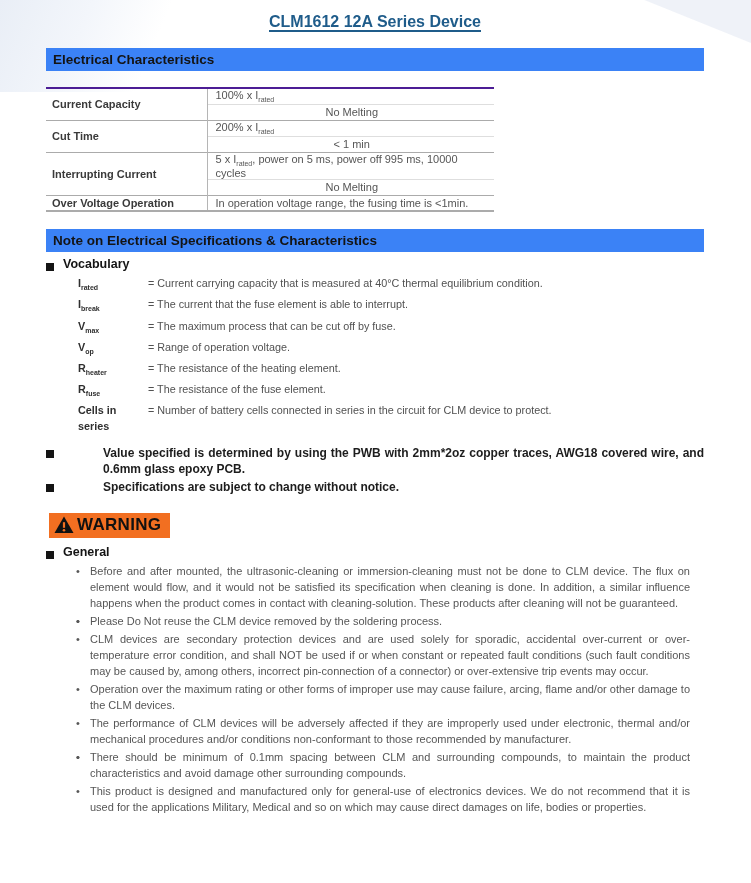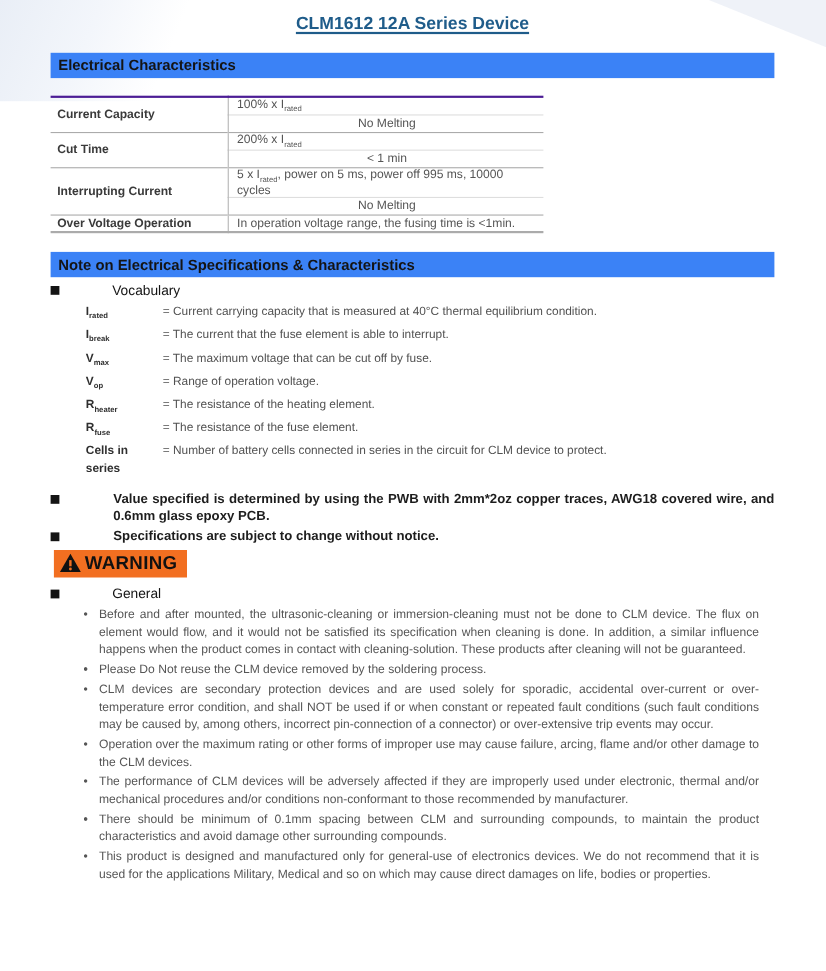--- a/index.html
+++ b/index.html
@@ -66,43 +66,43 @@
     color: #3a3a3a;
     border-right: 1px solid #b5b5b5;
   }
   .spec-table tr.row-start td { border-top: 1px solid #ababab; }
   .spec-table tr.row-cont td.val { border-top: 1px solid #dedede; text-align: center; }
   .spec-table td.val { padding-left: 8px; }
   .spec-table sub, .vocab-term sub { font-size: 7px; }
 
   .bullet-head {
     margin-top: 5px;
-    display: flex; align-items: center;
-    font-size: 12.5px; font-weight: normal; color: #141414; gap: 39px;
+    display: flex; align-items: flex-end;
+    font-size: 12.5px; font-weight: bold; color: #141414;
   }
   .square {
     display: inline-block; width: 8px; height: 8px;
     background: #141414; margin-right: 9px; flex: none;
   }
 
   .vocab-list { margin-top: 4px; margin-left: 32px; }
   .vocab-row { display: flex; line-height: 16px; font-size: 10.8px; }
   .vocab-term { width: 70px; flex: none; font-weight: bold; color: #2f2f2f; }
   .vocab-def { color: #515151; }
 
   .notes { margin-top: 7px; }
   .note-item { display: flex; margin-top: 3px; gap: 40px; }
   .note-item .square { margin-top: 4px; }
   .note-text {
     font-size: 12px; line-height: 15.5px; font-weight: bold; color: #1d1d1d;
     text-align: justify; width: 626px;
   }
 
   .warning-banner {
-    margin-top: 4px; margin-left: 3px;
+    margin-top: 17px; margin-left: 3px;
     display: inline-flex; align-items: center;
     background: #f26f21;
     padding: 2px 9px 3px 5px;
     gap: 3px;
   }
   .warning-label {
     font-size: 17px; font-weight: 800; color: #111; letter-spacing: .3px;
   }
 
   .general-head { margin-top: 7px; }
@@ -174,21 +174,21 @@
     <div class="vocab-row">
       <span class="vocab-term"><b>I</b><sub>rated</sub></span>
       <span class="vocab-def">= Current carrying capacity that is measured at 40°C thermal equilibrium condition.</span>
     </div>
     <div class="vocab-row">
       <span class="vocab-term"><b>I</b><sub>break</sub></span>
       <span class="vocab-def">= The current that the fuse element is able to interrupt.</span>
     </div>
     <div class="vocab-row">
       <span class="vocab-term"><b>V</b><sub>max</sub></span>
-      <span class="vocab-def">= The maximum voltage that can be cut off by fuse.</span>
+      <span class="vocab-def">= The maximum process that can be cut off by fuse.</span>
     </div>
     <div class="vocab-row">
       <span class="vocab-term"><b>V</b><sub>op</sub></span>
       <span class="vocab-def">= Range of operation voltage.</span>
     </div>
     <div class="vocab-row">
       <span class="vocab-term"><b>R</b><sub>heater</sub></span>
       <span class="vocab-def">= The resistance of the heating element.</span>
     </div>
     <div class="vocab-row">

